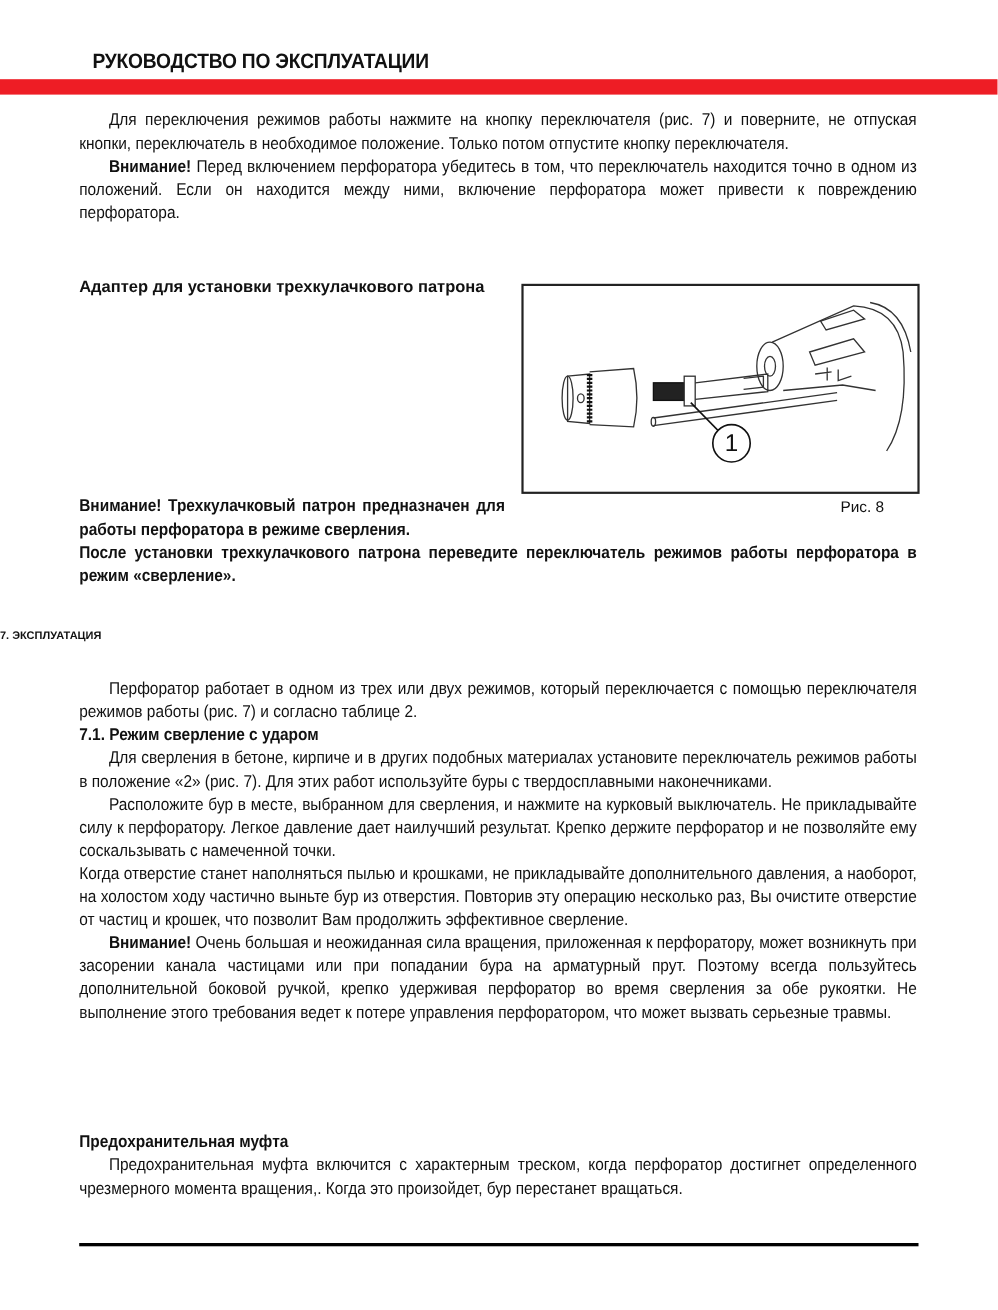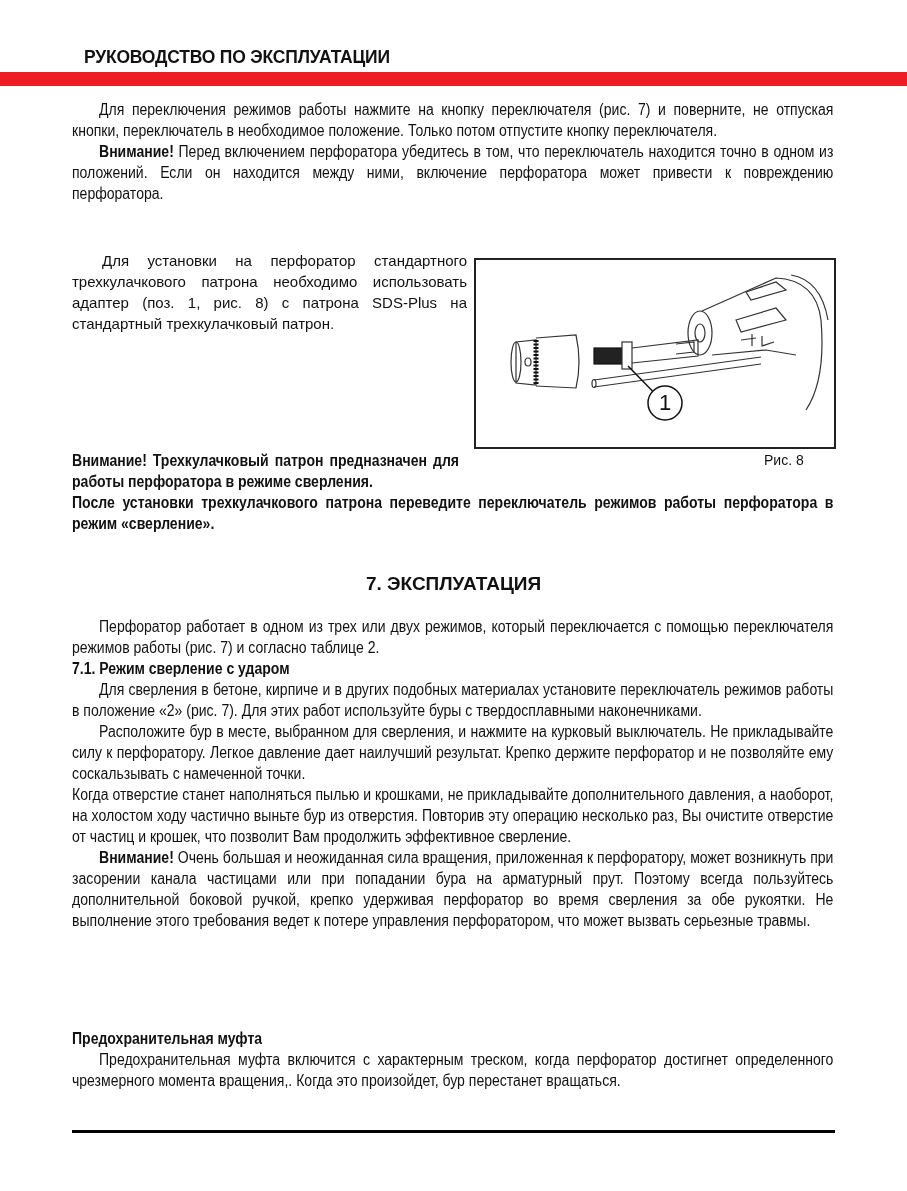--- a/index.html
+++ b/index.html
@@ -9,42 +9,42 @@
          letter-spacing: -0.2px; transform: scaleX(0.92); transform-origin: left top; white-space: nowrap; }
   .red-bar { position: absolute; left: 0; top: 72px; width: 907px; height: 14px; background: #ee1d25; }
   .text { position: absolute; font-size: 15.6px; line-height: 21px; }
   .narrow { font-family: "Liberation Sans", sans-serif; transform: scaleX(0.9); transform-origin: left top; }
   .p { margin: 0; text-align: justify; text-align-last: left; }
   .indent { text-indent: 30px; }
   .b { font-weight: bold; }
   .block1 { left: 72px; top: 99px; width: 848px; }
   .adapter { left: 72px; top: 250px; width: 395px; font-size: 15px; line-height: 21px; }
   .warn2 { left: 72px; top: 450px; width: 848px; }
-  .section-title { position: absolute; left: 0; width: 907px; top: 573px; text-align: center;
-         font-size: 19px; font-weight: bold; }
+  .section-title { position: absolute; left: 0; width: 907px; top: 573px; 
+         font-size: 10px; font-weight: bold; }
   .block2 { left: 72px; top: 616px; width: 848px; }
   .block3 { left: 72px; top: 1028px; width: 848px; }
   .figure { position: absolute; left: 474px; top: 258px; width: 358px; height: 187px;
          border: 2px solid #222; background: #fff; }
   .fig-cap { position: absolute; left: 764px; top: 452px; font-size: 14px; text-align: center; }
   .bottom-rule { position: absolute; left: 72px; top: 1130px; width: 763px; height: 3px; background: #000; }
 </style>
 </head>
 <body>
 
 <div class="header-title">РУКОВОДСТВО ПО ЭКСПЛУАТАЦИИ</div>
 <div class="red-bar" style="background: rgb(238, 29, 37);"></div>
 
 <div class="text block1 narrow" style="width:846px;">
   <p class="p indent">Для переключения режимов работы нажмите на кнопку переключателя (рис. 7) и поверните, не отпуская кнопки, переключатель в необходимое положение. Только потом отпустите кнопку переключателя.</p>
   <p class="p indent"><span class="b">Внимание!</span><span> Перед включением перфоратора  убедитесь в том, что переключатель находится точно в одном из положений. Если он находится между ними, включение перфоратора может привести к повреждению перфоратора.</span></p>
 </div>
 
 <div class="text adapter">
-  <p class="p indent">Для установки на перфоратор стандартного трехкулачкового патрона необходимо использовать адаптер (поз. 1, рис. 8) с патрона SDS-Plus на стандартный трехкулачковый патрон.</p>
+  <p class="p b" style="text-align-last:left;">Адаптер для установки трехкулачкового патрона</p>
 </div>
 
 <div class="text warn2 narrow" style="width:846px;">
   <p class="p b" style="width:430px;">Внимание! Трехкулачковый патрон предназначен для работы перфоратора в режиме сверления.</p>
   <p class="p b">После установки трехкулачкового патрона переведите переключатель режимов работы перфоратора в режим «сверление».</p>
 </div>
 
 <div class="figure">
   <svg width="358" height="187" viewBox="0 0 358 187">
     <g fill="none" stroke="#333" stroke-width="1.2">

